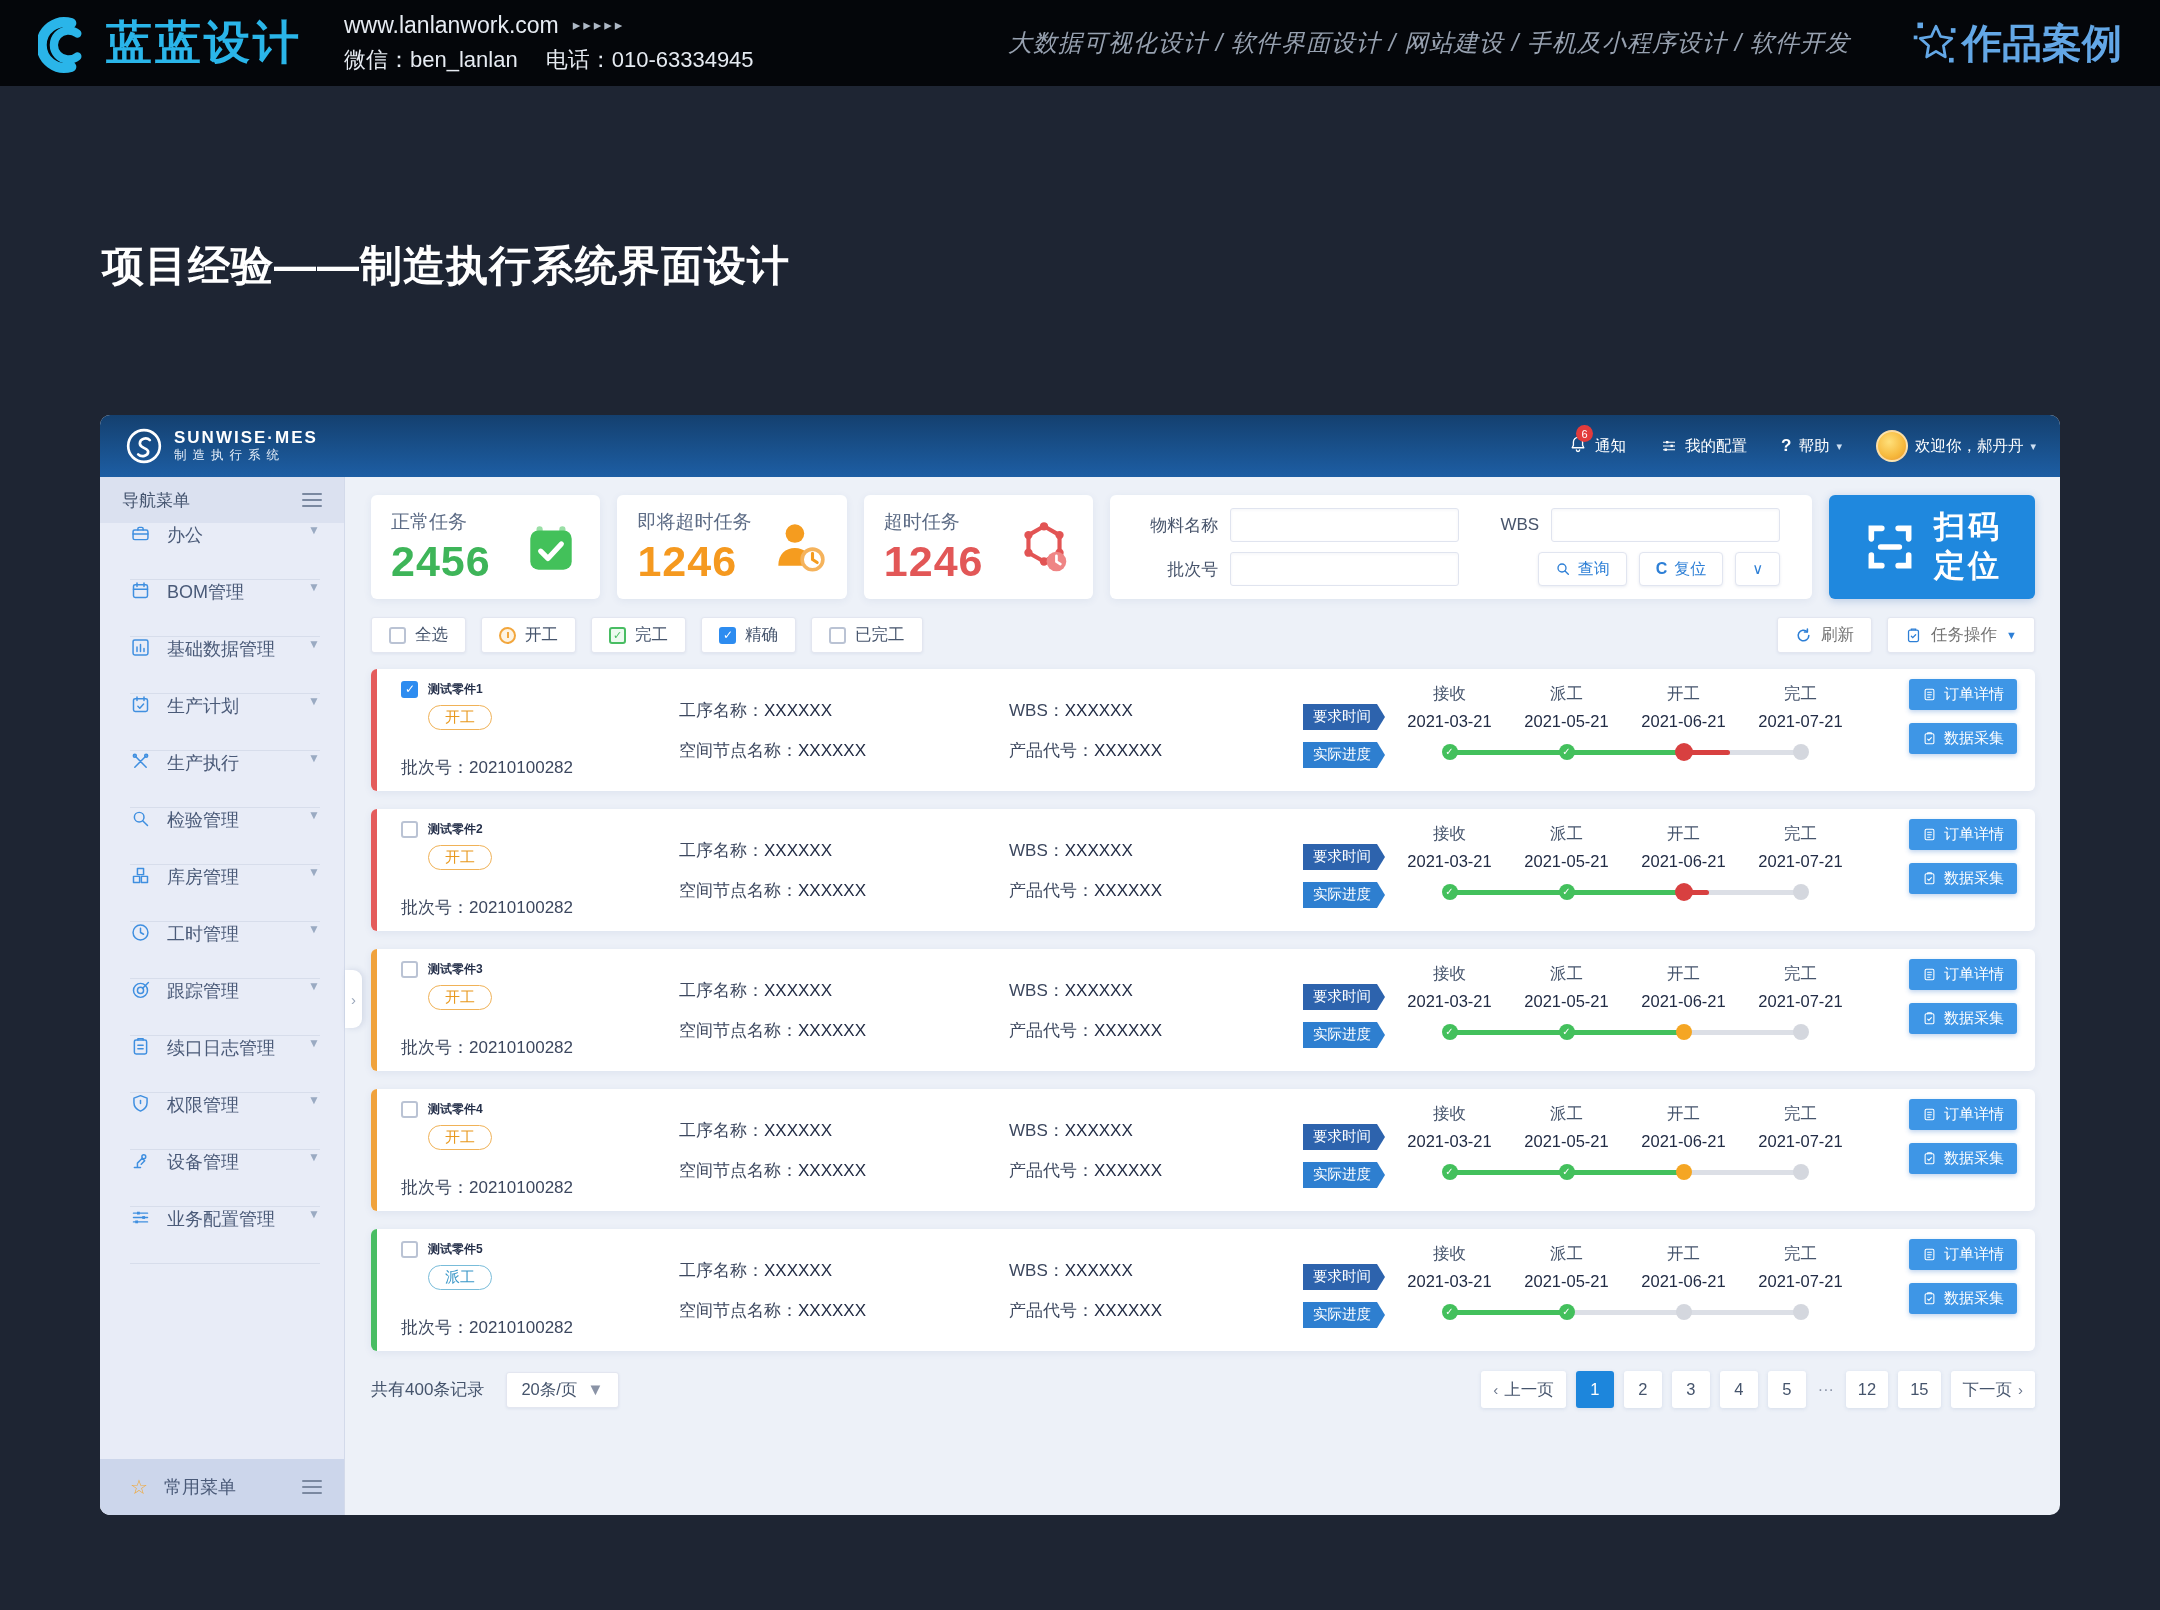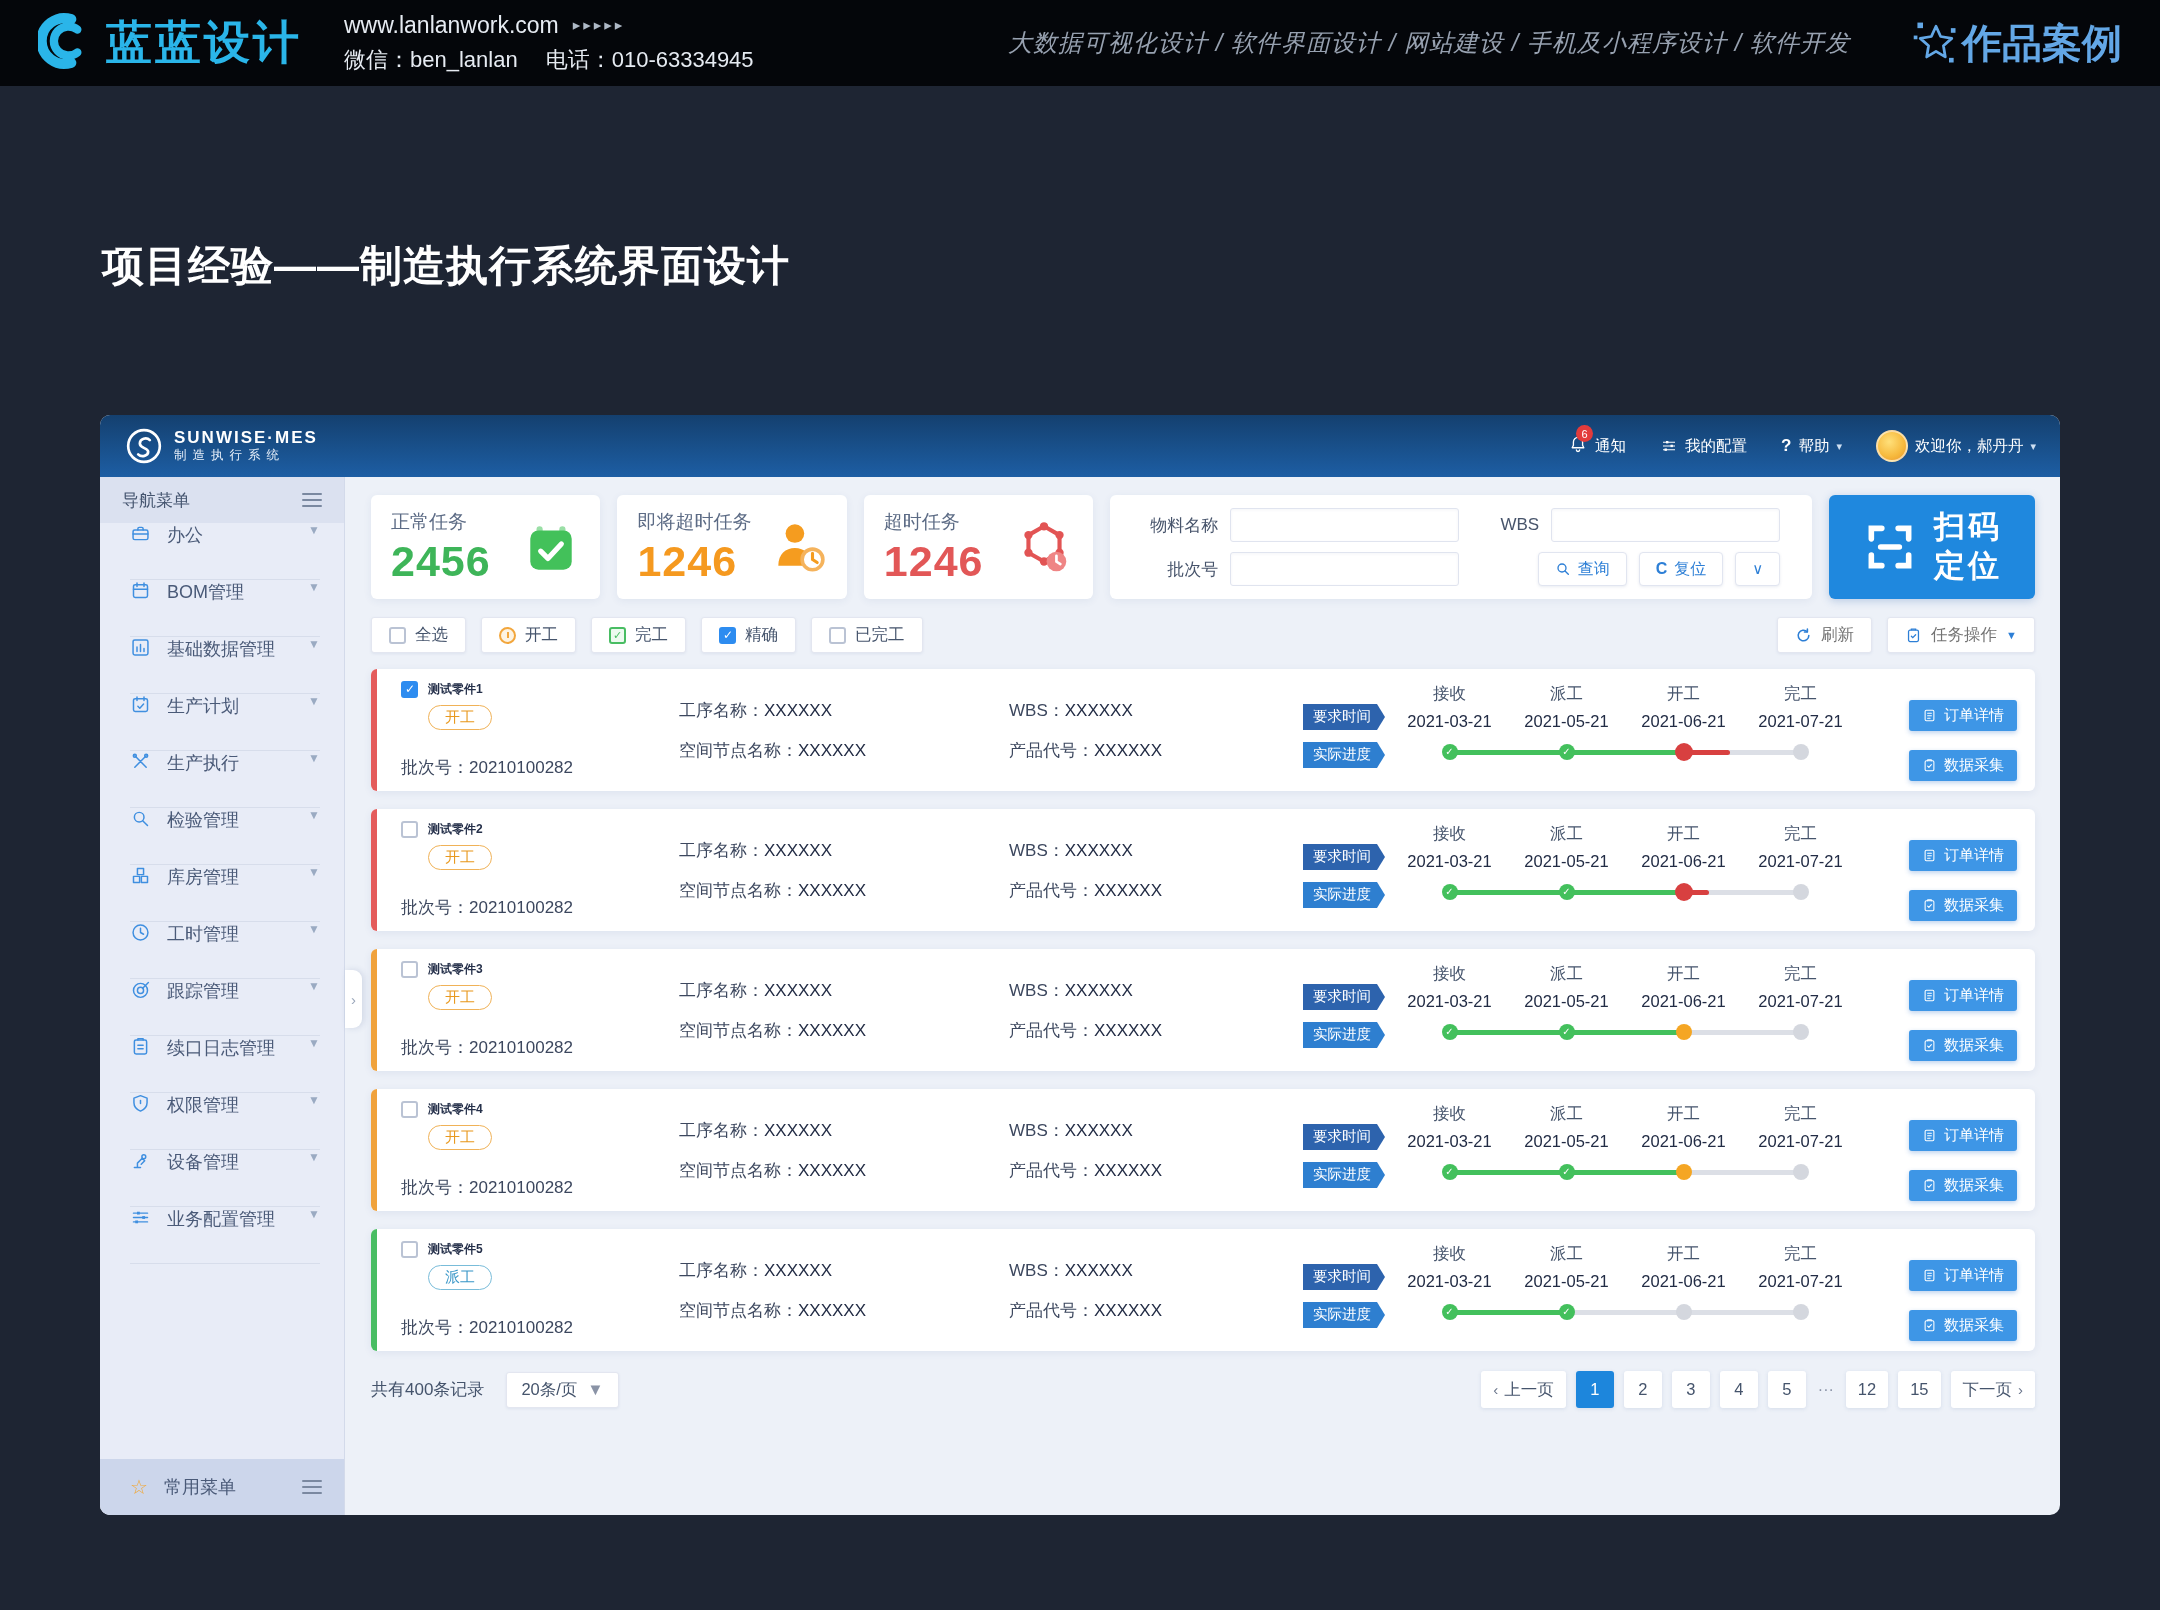--- a/index.html
+++ b/index.html
@@ -1,21 +1,21 @@
 <!DOCTYPE html>
 <html><head>
 <meta charset="utf-8">
 <style>
   * { margin:0; padding:0; box-sizing:border-box; }
   html,body { width:2160px; height:1610px; background:#1e2533; font-family:"Liberation Sans","DejaVu Sans",sans-serif; overflow:hidden; }
   .icn { flex:none; }
 
   
   .brandbar { position:absolute; left:0; top:0; width:2160px; height:86px; background:#04060a; display:flex; align-items:center; padding:0 38px; }
-  .brand-logo { display:flex; align-items:flex-start; gap:10px; }
+  .brand-logo { display:flex; align-items:flex-end; gap:10px; }
   .brand-logo-text { color:#2ab5e9; font-size:46px; font-weight:bold; letter-spacing:3px; }
   .brand-info { margin-left:42px; color:#e6ebf2; }
   .brand-info .line1 { font-size:23px; display:flex; align-items:center; gap:14px; }
   .arrows { color:#aeb9c6; font-size:15px; letter-spacing:3px; }
   .brand-info .line2 { font-size:22px; margin-top:6px; display:flex; gap:28px; }
   .services { margin-left:auto; margin-right:60px; color:#97a1b0; font-size:24px; font-style:italic; letter-spacing:1px; }
   .portfolio { display:flex; align-items:center; color:#63a7e6; font-size:40px; font-weight:bold; }
 
   
   .page-title { position:absolute; left:102px; top:238px; color:#ffffff; font-size:42px; font-weight:bold; letter-spacing:1px; }
@@ -105,21 +105,21 @@
   .tl-dates span { width:25%; text-align:center; font-size:16.5px; color:#222c45; margin-top:7px; }
   .tl-track { position:relative; height:18px; margin-top:12px; }
   .tl-seg { position:absolute; top:7px; height:5px; width:25%; background:#dcdfe6; border-radius:3px; }
   .tl-seg .fillr { position:absolute; left:0; top:0; bottom:0; background:#d84040; border-radius:3px; }
   .tl-seg.green { background:#43c05c; }
   .tl-dot { position:absolute; top:1px; width:16px; height:16px; border-radius:50%; z-index:2; }
   .tl-dot.green { background:#43c05c; color:#fff; font-size:10px; line-height:16px; text-align:center; }
   .tl-dot.red { background:#d84040; width:18px; height:18px; top:0; }
   .tl-dot.orange { background:#f5a623; }
   .tl-dot.gray { background:#d4d7de; }
-  .tcolF { width:148px; display:flex; flex-direction:column; justify-content:flex-end; align-items:flex-end; gap:19px; }
+  .tcolF { width:148px; display:flex; flex-direction:column; justify-content:flex-start; align-items:flex-end; gap:13px; }
   .bluebtn { display:flex; align-items:center; gap:7px; background:#3e96e6; color:#fff; font-size:15px; padding:6px 13px; border-radius:3px; box-shadow:0 2px 5px rgba(40,110,200,.3); white-space:nowrap; }
 
   
   .pagerow { margin-top:20px; display:flex; align-items:center; }
   .total { font-size:17px; color:#45546c; }
   .persel { margin-left:22px; height:36px; background:#fff; border:1px solid #e3e6f0; border-radius:3px; box-shadow:0 1px 3px rgba(40,70,130,.08); display:flex; align-items:center; gap:10px; padding:0 14px; font-size:16.5px; color:#45546c; }
   .pager { margin-left:auto; display:flex; align-items:center; gap:10px; }
   .pbtn { min-width:38px; height:37px; background:#fff; border-radius:3px; box-shadow:0 1px 4px rgba(40,70,130,.12); display:flex; align-items:center; justify-content:center; font-size:16.5px; color:#45546c; padding:0 12px; gap:6px; }
   .pbtn.active { background:#1d86dc; color:#fff; }
   .pdots { color:#8a93a6; font-size:16px; padding:0 2px; }

